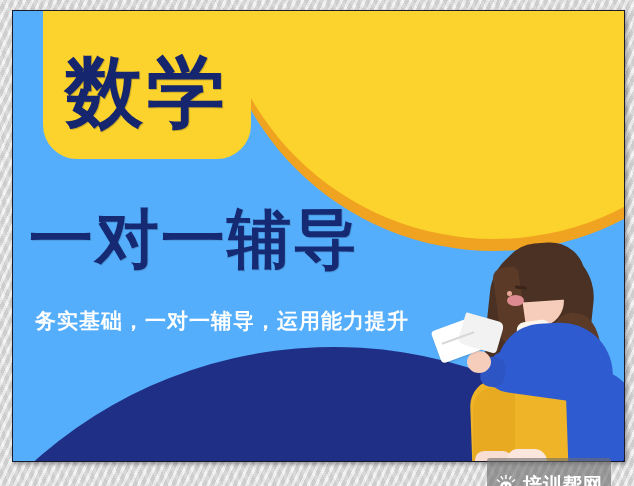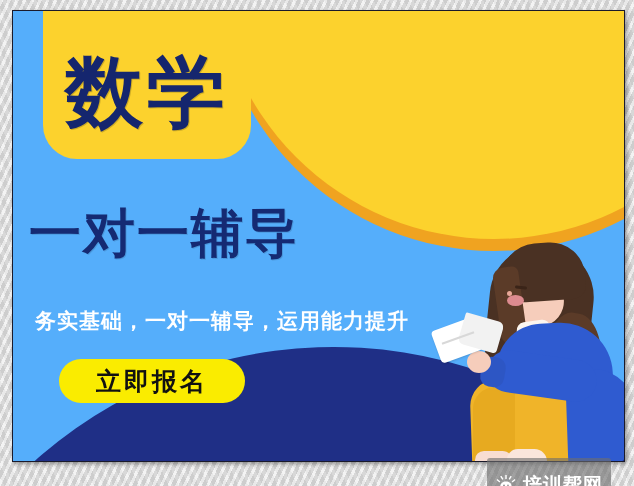--- a/index.html
+++ b/index.html
@@ -95,21 +95,21 @@
     height: 430px;
     background: #1f2f86;
     border-radius: 50% 50% 0 0 / 100% 100% 0 0;
     transform: rotate(-7.5deg);
   }
 
   
   #headline {
     left: 16px;
     top: 196px;
-    font-size: 52px;
+    font-size: 64px;
     font-weight: 700;
     color: #152a73;
     letter-spacing: 2px;
     line-height: 1;
     white-space: nowrap;
     text-shadow: 1px 1px 0 rgba(0,0,0,.12);
   }
 
   
   #subheadline {
@@ -347,23 +347,20 @@
     <div class="layer" id="swoosh-dark"></div>
 
     <div class="layer" id="subject-badge">
       <span id="subject-text">数学</span>
     </div>
 
     <div class="layer" id="headline">一对一辅导</div>
 
     <div class="layer" id="subheadline">务实基础，一对一辅导，运用能力提升</div>
 
-    <div class="layer" id="cta-button">
-      <span id="cta-label">立即报名</span>
-    </div>
 
     <div class="layer" id="girl">
       <div class="hair-back"></div>
       <div class="hair-tail"></div>
       <div class="face"></div>
       <div class="hair-front"></div>
       <div class="hair-side"></div>
       <div class="cheek"></div>
       <div class="eye"></div>
       <div class="nose"></div>

